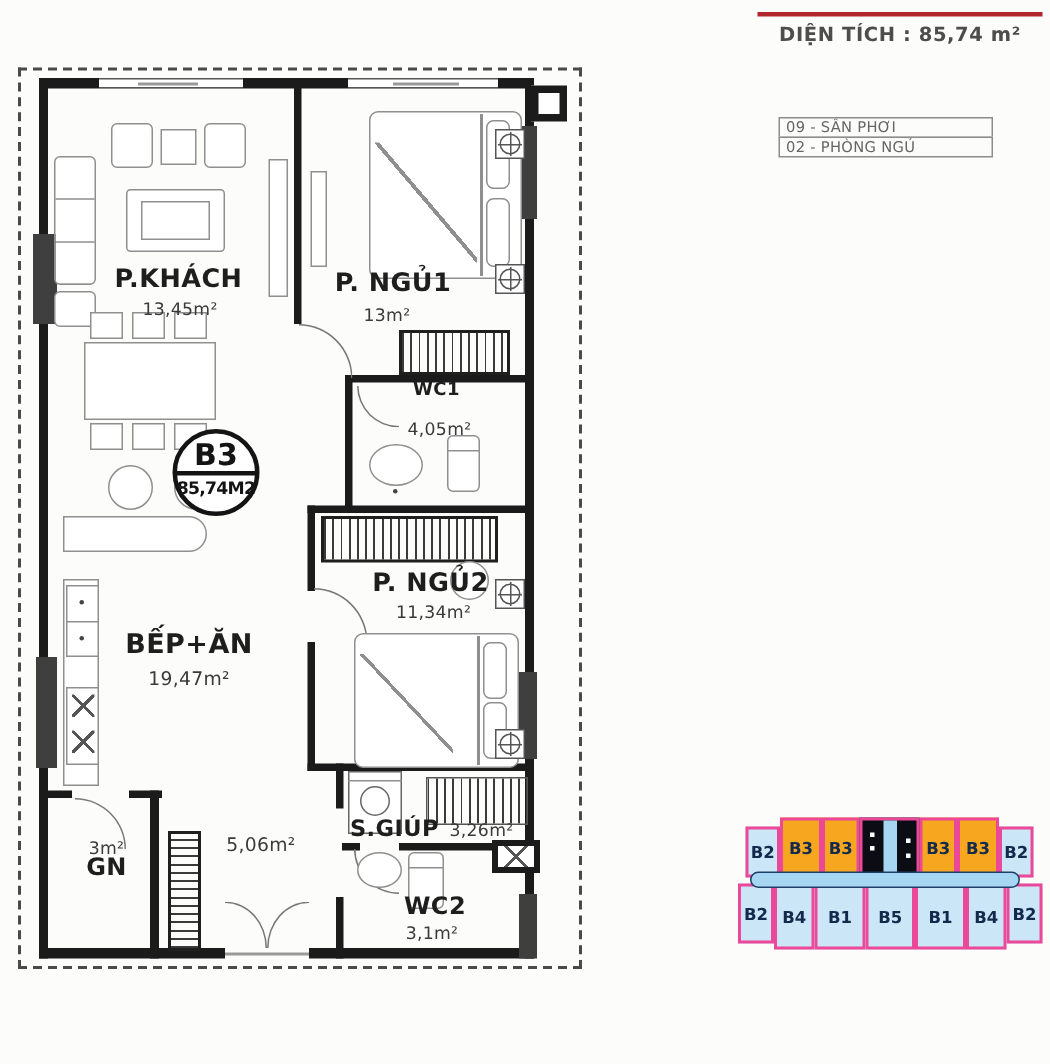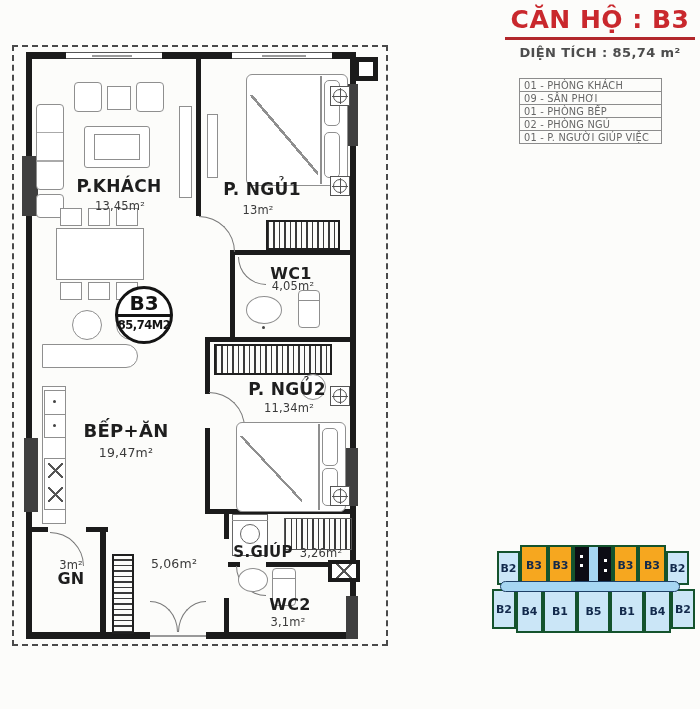--- a/index.html
+++ b/index.html
@@ -40,21 +40,21 @@
   .titleblock{position:absolute;left:503px;top:5px;width:194px;text-align:center}
   .title{font-size:25px;font-weight:bold;color:#c9282d;letter-spacing:.5px}
   .rule{height:2.5px;background:#b2272b;margin:3px 2px 5px 2px}
   .subtitle{font-size:13px;font-weight:bold;color:#4d4d4d;letter-spacing:.4px}
   .legend{position:absolute;left:519px;top:79px;width:143px}
   .legrow{box-sizing:border-box;border:1px solid #8c8c8c;margin-top:-1px;height:14px;line-height:13px;
     padding-left:4px;font-size:9.8px;color:#666;letter-spacing:.2px;background:#fcfcfa;white-space:nowrap;overflow:hidden}
   
   .kp{position:absolute;left:492px;top:537px;width:206px;height:100px}
   .kpr{position:absolute;display:flex}
-  .kpc{box-sizing:border-box;border:2px solid #14532d;display:flex;align-items:center;justify-content:center;
+  .kpc{box-sizing:border-box;border:2px solid #ec4899;display:flex;align-items:center;justify-content:center;
     font-size:11px;font-weight:bold;color:#132a4c}
   .kpc.blue{background:#cbe6f7}
   .kpc.orange{background:#f6a71f}
   .kpc.core{background:#0c0c14;position:relative}
   .corridor{position:absolute;background:#a6d6f2;border:1.5px solid #1e4066;border-radius:6px;box-sizing:border-box;z-index:3}
   .caption{position:absolute;left:170px;top:688px;transform:translate(-50%,-50%);
     font-size:16px;font-weight:bold;color:#2c2016;letter-spacing:1.5px;white-space:nowrap}
   .thin{position:absolute;background:#8f8f8f}
   .fold{position:absolute;background:linear-gradient(to bottom left,transparent 48%,#8f8f8f 48% 50.5%,transparent 50.5%)}
   .dot{position:absolute;width:3px;height:3px;border-radius:50%;background:#444}
@@ -192,21 +192,21 @@
       <span class="h"></span>
       <span class="v"></span>
     </div>
 
   <div class="lbl" style="left:119px;top:186px;font-size:17px">P.KHÁCH</div>
   <div class="area" style="left:120px;top:206px">13,45m²</div>
 
   <div class="lbl" style="left:262px;top:189px;font-size:17px">P. NGỦ1</div>
   <div class="area" style="left:258px;top:210px">13m²</div>
 
-  <div class="lbl" style="left:291px;top:273px;font-size:16px">WC1</div>
+  <div class="lbl" style="left:291px;top:259px;font-size:12px">WC1</div>
   <div class="area" style="left:293px;top:286px">4,05m²</div>
 
   <div class="lbl" style="left:287px;top:389px;font-size:17px">P. NGỦ2</div>
   <div class="area" style="left:289px;top:408px">11,34m²</div>
 
   <div class="lbl" style="left:126px;top:430px;font-size:18px">BẾP+ĂN</div>
   <div class="area" style="left:126px;top:452px;font-size:12.5px">19,47m²</div>
 
   <div class="lbl" style="left:71px;top:578px;font-size:16px">GN</div>
   <div class="area" style="left:71px;top:565px">3m²</div>
@@ -221,31 +221,27 @@
 
   <div class="badge">
     <div class="code">B3</div>
     <div class="bar"></div>
     <div class="ar">85,74M2</div>
   </div>
 
 </div>
 
 <div class="titleblock">
-  <div class="title">CĂN HỘ : B3</div>
   <div class="rule"></div>
   <div class="subtitle">DIỆN TÍCH : 85,74 m²</div>
 </div>
 
 <div class="legend">
-  <div class="legrow">01 - PHÒNG KHÁCH</div>
   <div class="legrow">09 - SÂN PHƠI</div>
-  <div class="legrow">01 - PHÒNG BẾP</div>
   <div class="legrow">02 - PHÒNG NGỦ</div>
-  <div class="legrow">01 - P. NGƯỜI GIÚP VIỆC</div>
 </div>
 
 <div class="kp">
   <div class="kpr" style="left:5px;top:8px;height:40px">
     <div class="kpc blue" style="width:23px;height:34px;align-self:flex-end">B2</div>
     <div class="kpc orange" style="width:28px">B3</div>
     <div class="kpc orange" style="width:25px">B3</div>
     <div class="kpc core" style="width:40px">
       <span style="display:block;width:9px;height:100%;background:#a6d6f2"></span>
       <span style="position:absolute;left:5px;top:8px;width:3px;height:3px;background:#fff;box-shadow:0 9px 0 #fff,24px 4px 0 #fff,24px 14px 0 #fff"></span>

